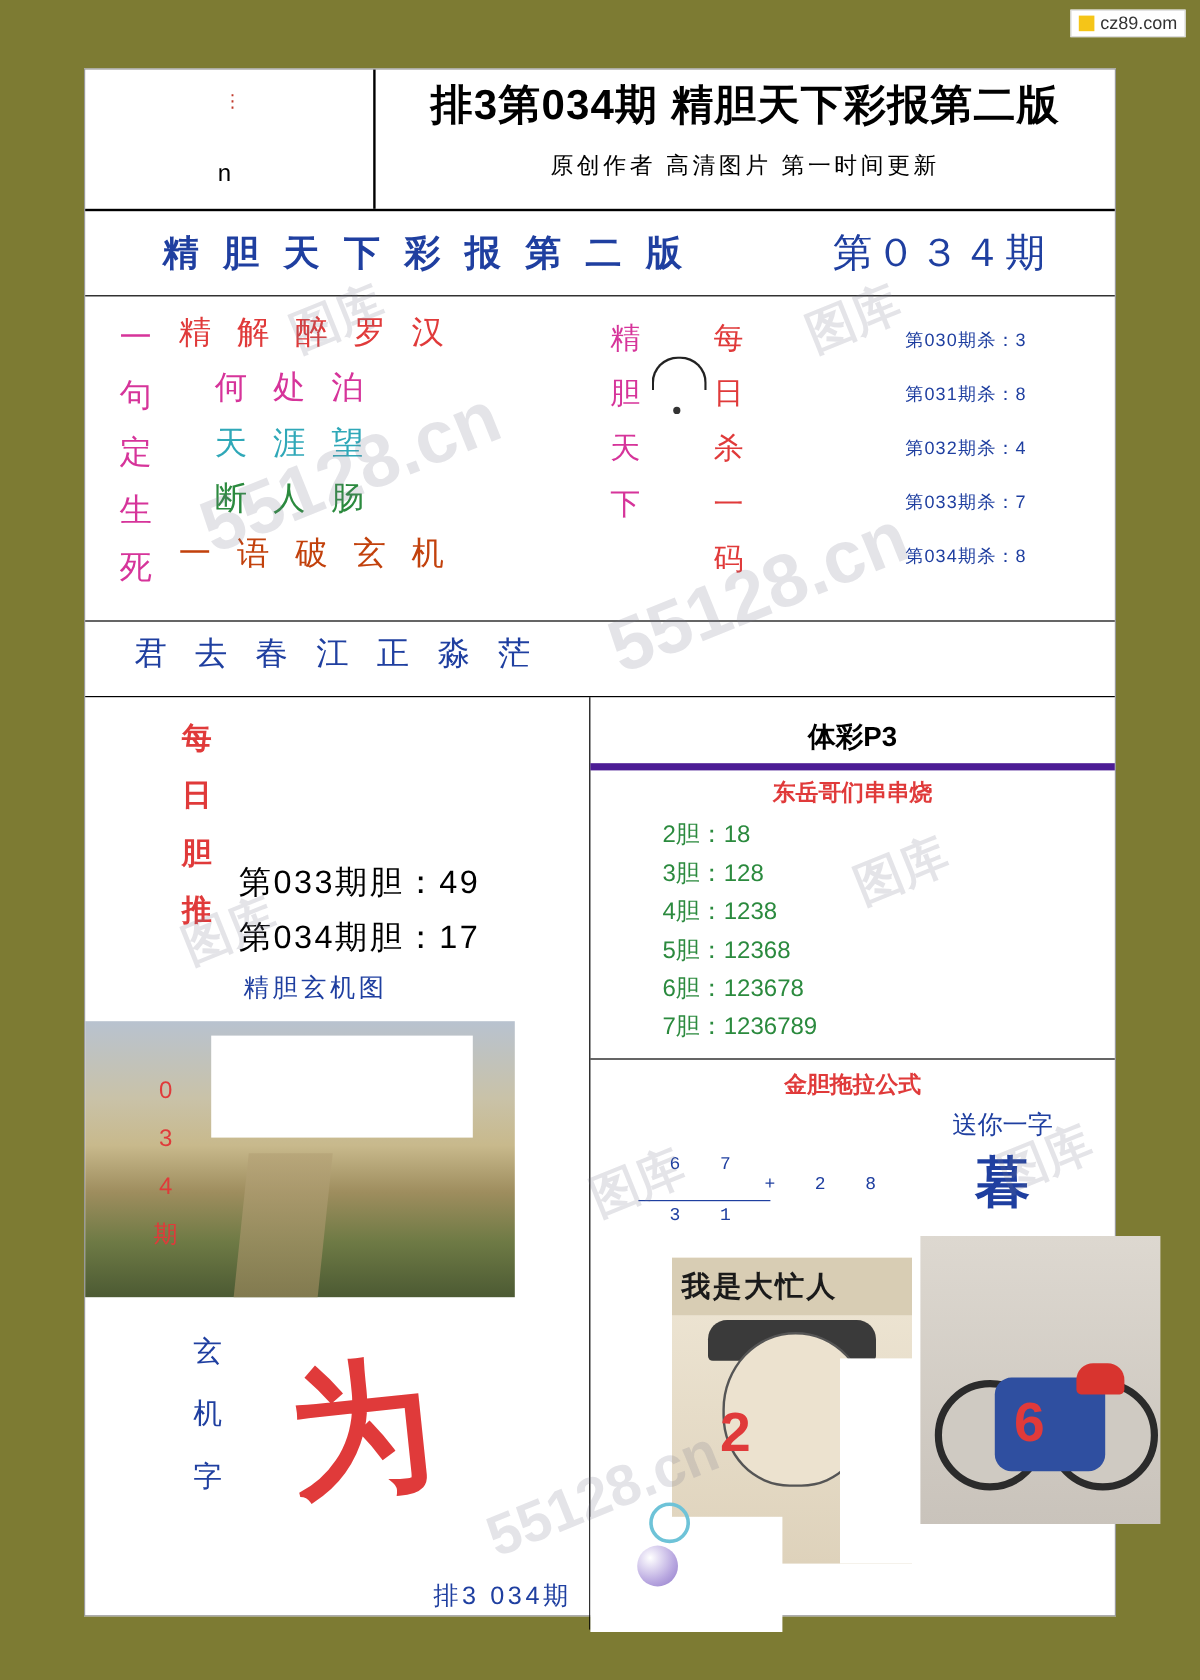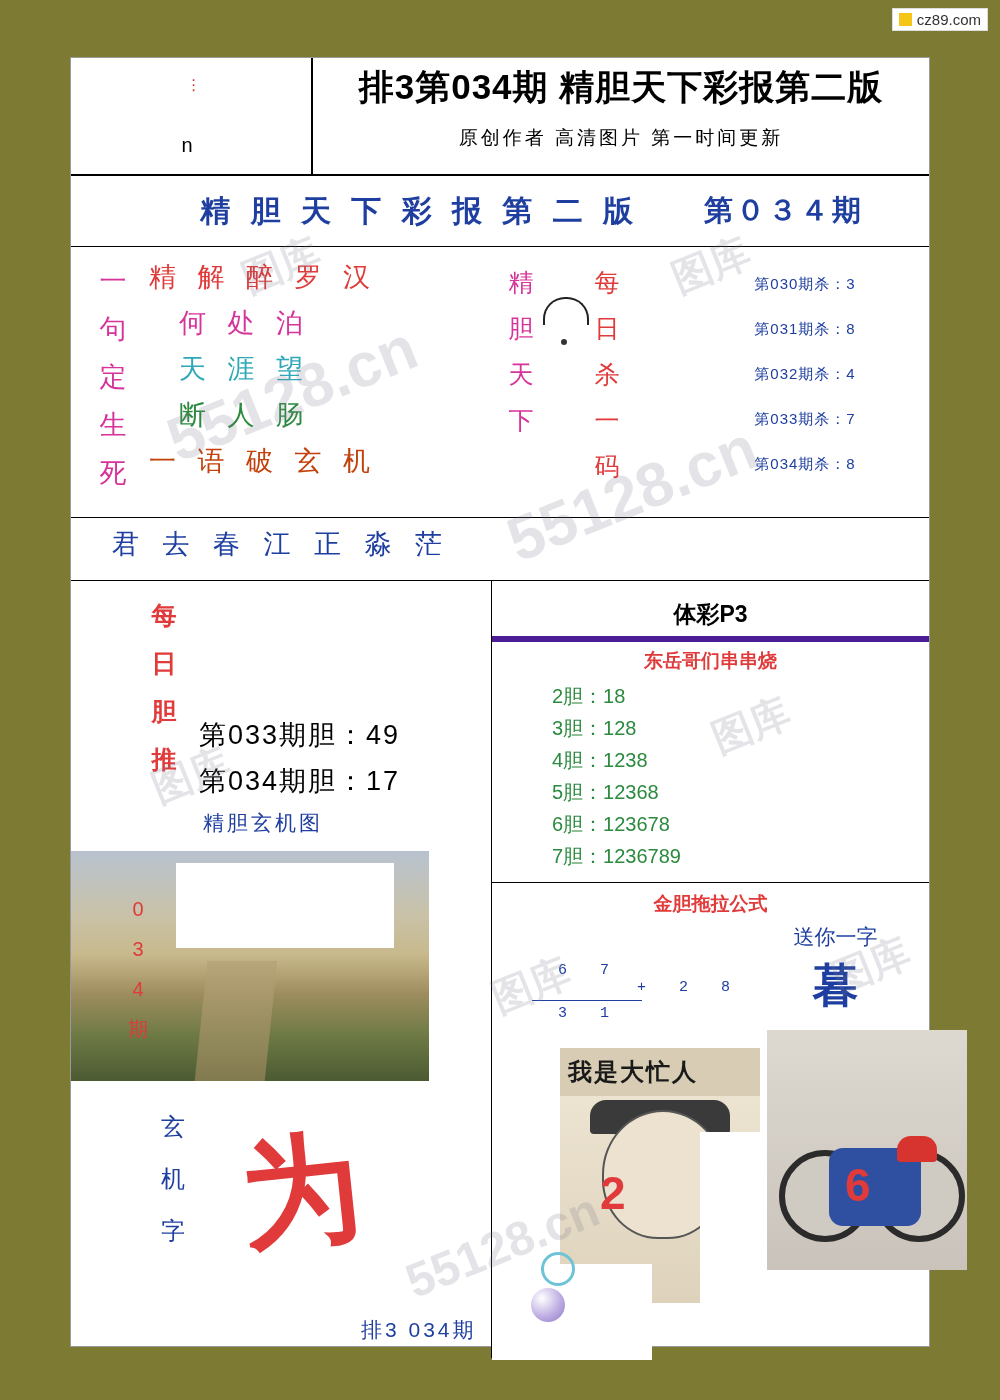--- a/index.html
+++ b/index.html
@@ -27,22 +27,22 @@
   .hdr{display:flex;border-bottom:2px solid #000;height:118px;box-sizing:border-box;}
   .hdr-left{width:240px;border-right:2px solid #000;position:relative;}
   .hdr-left .dots{position:absolute;left:48%;top:22px;color:#c0392b;font-size:15px;line-height:10px;}
   .hdr-left .n{position:absolute;left:46%;top:76px;color:#000;font-size:20px;}
   .hdr-right{flex:1;text-align:center;padding-top:6px;}
   .hdr-title{font-size:35px;font-weight:bold;color:#000;letter-spacing:1px;}
   .hdr-sub{font-size:19px;color:#000;margin-top:14px;letter-spacing:3px;}
 
   
   .titlerow{display:flex;align-items:center;height:70px;border-bottom:1px solid #000;}
-  .titlerow .t1{flex:1;text-align:right;font-size:30px;font-weight:bold;color:#1f3fa0;letter-spacing:6px;}
-  .titlerow .t2{width:290px;text-align:center;font-size:29px;font-weight:bold;color:#1f3fa0;letter-spacing:3px;}
+  .titlerow .t1{flex:1;text-align:center;font-size:30px;font-weight:bold;color:#1f3fa0;letter-spacing:6px;}
+  .titlerow .t2{width:290px;text-align:center;font-size:33px;font-weight:normal;color:#1f3fa0;letter-spacing:3px;}
 
   
   .mid{display:flex;border-bottom:1px solid #000;height:270px;}
   .poem{width:420px;position:relative;}
   .poem .col{position:absolute;left:22px;top:10px;width:40px;text-align:center;color:#d6349a;font-size:27px;line-height:48px;}
   .poem .l1{position:absolute;left:78px;top:12px;font-size:27px;color:#e03a3a;letter-spacing:7px;}
   .poem .l2{position:absolute;left:108px;top:58px;font-size:27px;color:#d6349a;letter-spacing:7px;}
   .poem .l3{position:absolute;left:108px;top:104px;font-size:27px;color:#2fa8b8;letter-spacing:7px;}
   .poem .l4{position:absolute;left:108px;top:150px;font-size:27px;color:#2b8a3e;letter-spacing:7px;}
   .poem .l5{position:absolute;left:78px;top:196px;font-size:27px;color:#c2410c;letter-spacing:7px;}

